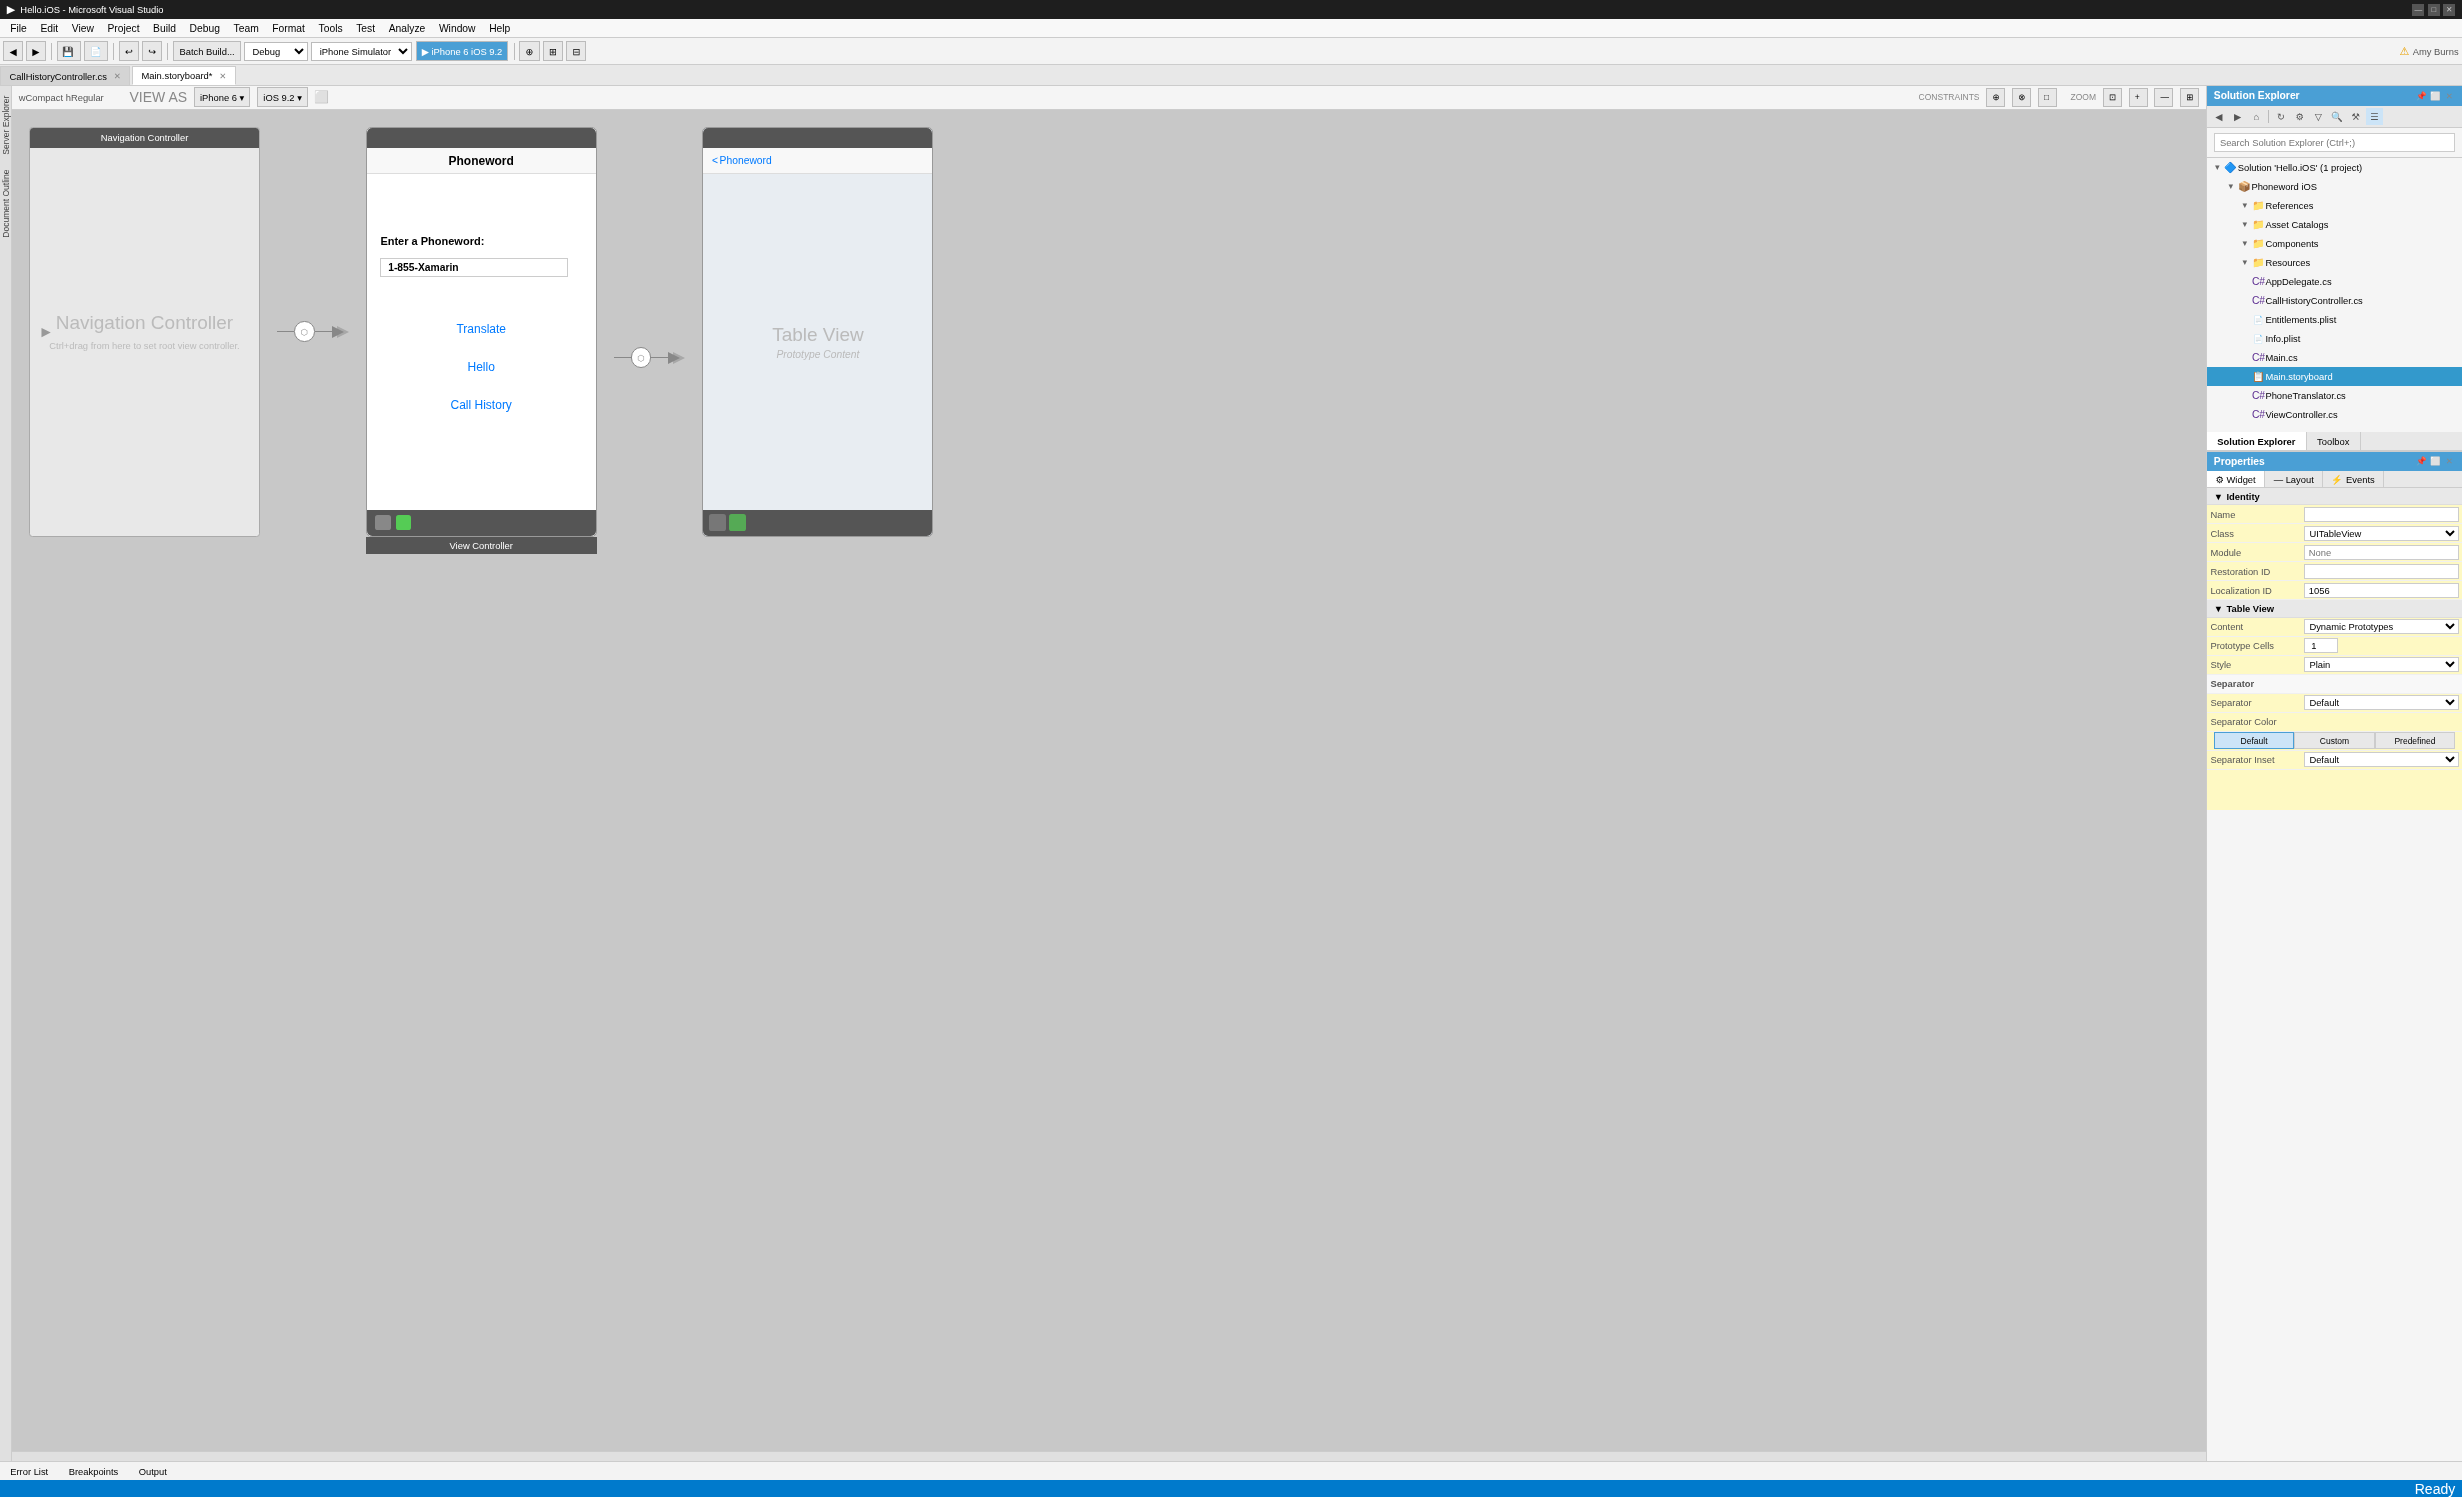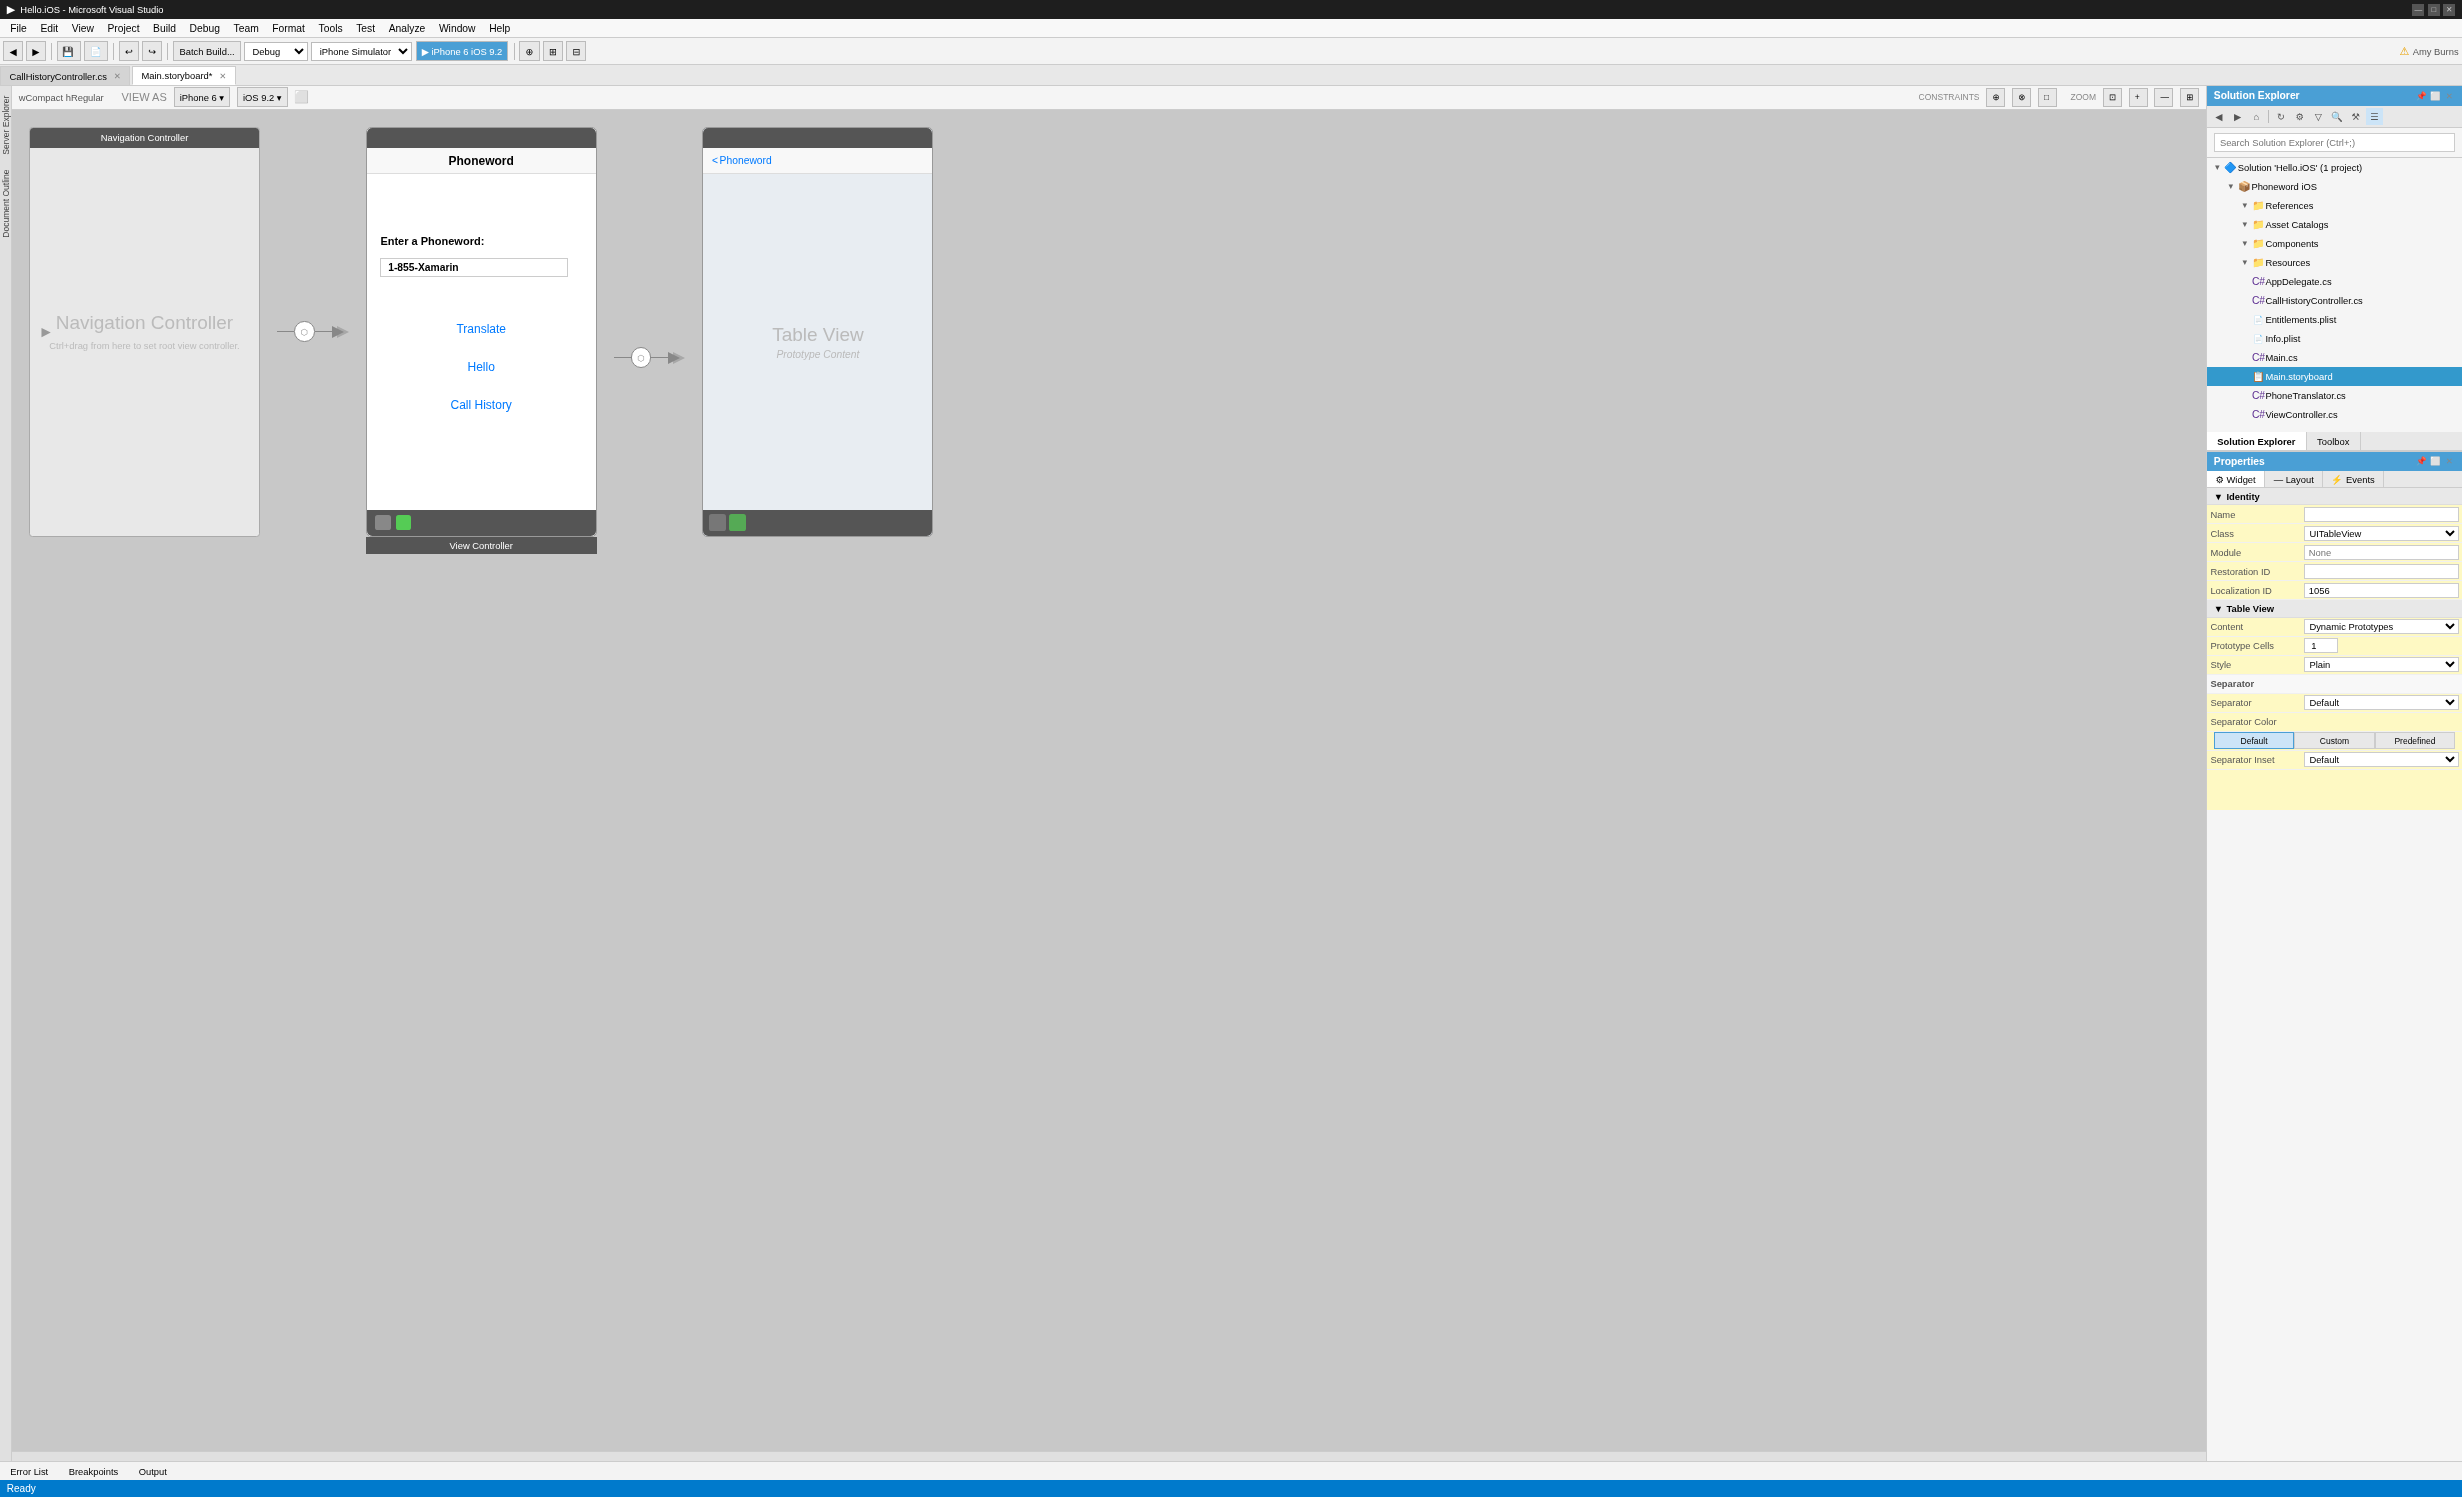--- a/index.html
+++ b/index.html
@@ -557,22 +557,23 @@
     }
 
     
     .status-bar {
       background: #007acc;
       color: #fff;
       height: 17px;
       display: flex;
       align-items: center;
       padding: 0 6.8px;
-      font-size: 10px;
-      flex-shrink: 0;
+      font-size: 14px;
+      flex-shrink: 0;
+      justify-content: flex-end;
     }
 
     
     .canvas-scroll-h {
       height: 10.3px;
       background: #e0e0e0;
       border-top: 0.9px solid #ccc;
     }
 
     
@@ -669,21 +670,21 @@
 
   <div class="left-sidebar">
     <div class="sidebar-tab-vert">Server Explorer</div>
     <div class="sidebar-tab-vert">Document Outline</div>
   </div>
 
   <div class="canvas-container">
 
     <div class="canvas-toolbar">
       <span style="font-size:9.4px;color:#555;">wCompact hRegular</span>
-      <span style="font-size:11px;color:#888;margin-left:11px;">VIEW AS</span>
+      <span style="font-size:14px;color:#888;margin-left:19px;">VIEW AS</span>
       <button class="toolbar-btn" style="font-size:9.4px;">iPhone 6 ▾</button>
       <button class="toolbar-btn" style="font-size:9.4px;">iOS 9.2 ▾</button>
       <span style="font-size:12px;color:#777;">⬜</span>
       <span style="flex:1;"></span>
       <span style="font-size:8.5px;color:#888;">CONSTRAINTS</span>
       <button class="toolbar-btn" style="width:19px;height:19px;font-size:8.5px;">⊕</button>
       <button class="toolbar-btn" style="width:19px;height:19px;font-size:8.5px;">⊗</button>
       <button class="toolbar-btn" style="width:19px;height:19px;font-size:8.5px;">□</button>
       <span style="font-size:8.5px;color:#888;margin-left:6.8px;">ZOOM</span>
       <button class="toolbar-btn" style="width:19px;height:19px;font-size:8.5px;">⊡</button>

